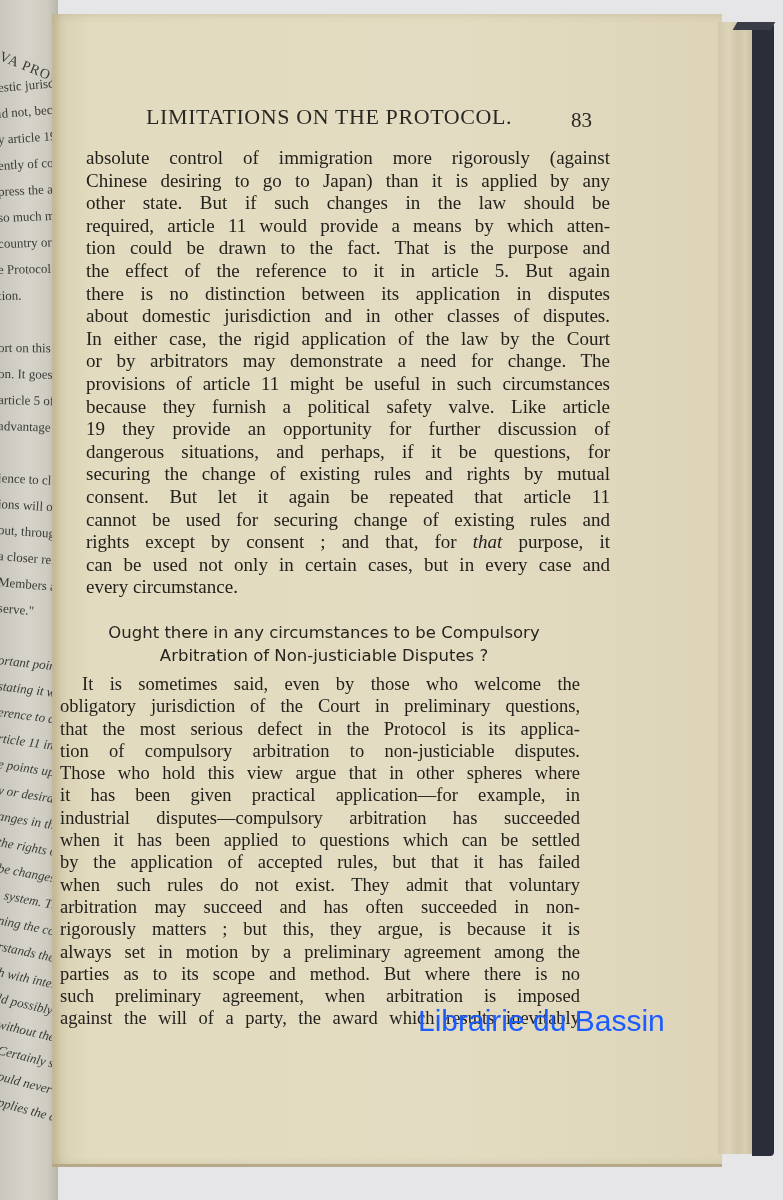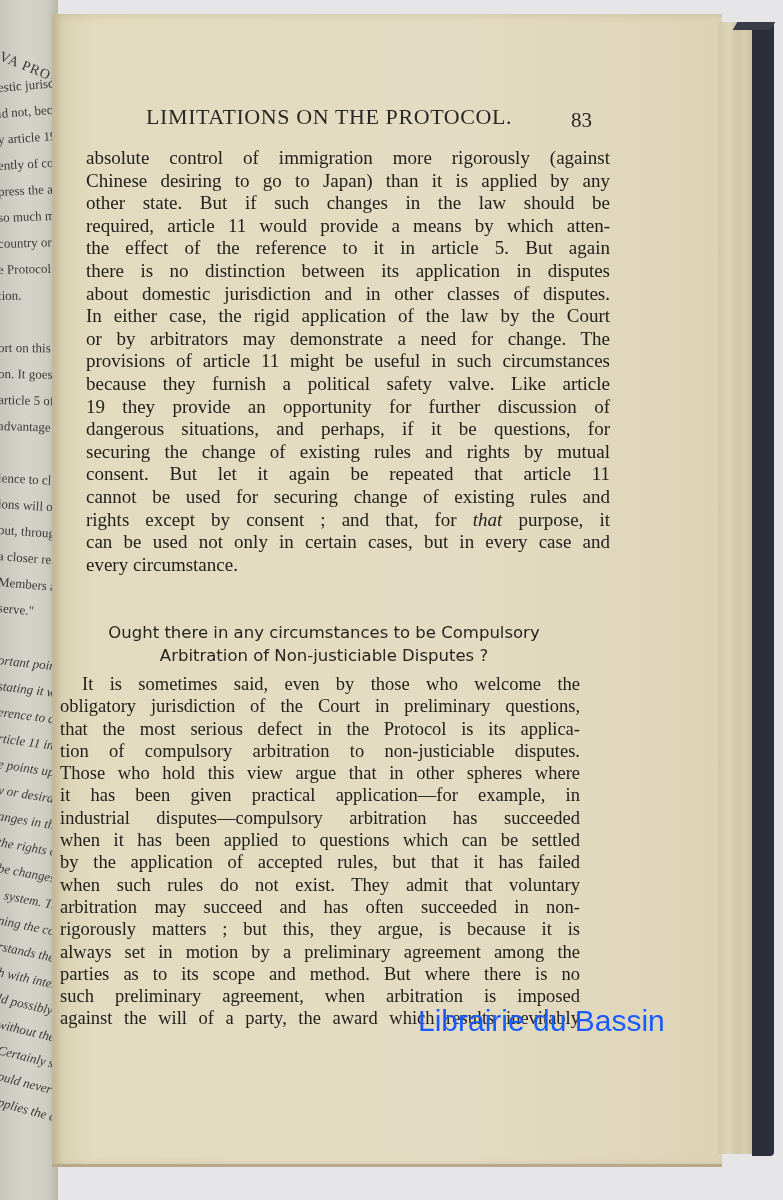--- a/index.html
+++ b/index.html
@@ -125,20 +125,21 @@
 <div class="bottom-shadow"></div>
 
 <div class="running-head">LIMITATIONS ON THE PROTOCOL.</div>
 <div class="page-number">83</div>
 
 <div class="body-text" id="para1">
     <span class="line">absolute control of immigration more rigorously (against</span>
     <span class="line">Chinese desiring to go to Japan) than it is applied by any</span>
     <span class="line">other state.  But if such changes in the law should be</span>
     <span class="line">required, article 11 would provide a means by which atten-</span>
+    <span class="line">tion could be drawn to the fact.  That is the purpose and</span>
     <span class="line">the effect of the reference to it in article 5.  But again</span>
     <span class="line">there is no distinction between its application in disputes</span>
     <span class="line">about domestic jurisdiction and in other classes of disputes.</span>
     <span class="line">In either case, the rigid application of the law by the Court</span>
     <span class="line">or by arbitrators may demonstrate a need for change.  The</span>
     <span class="line">provisions of article 11 might be useful in such circumstances</span>
     <span class="line">because they furnish a political safety valve.  Like article</span>
     <span class="line">19 they provide an opportunity for further discussion of</span>
     <span class="line">dangerous situations, and perhaps, if it be questions, for</span>
     <span class="line">securing the change of existing rules and rights by mutual</span>

